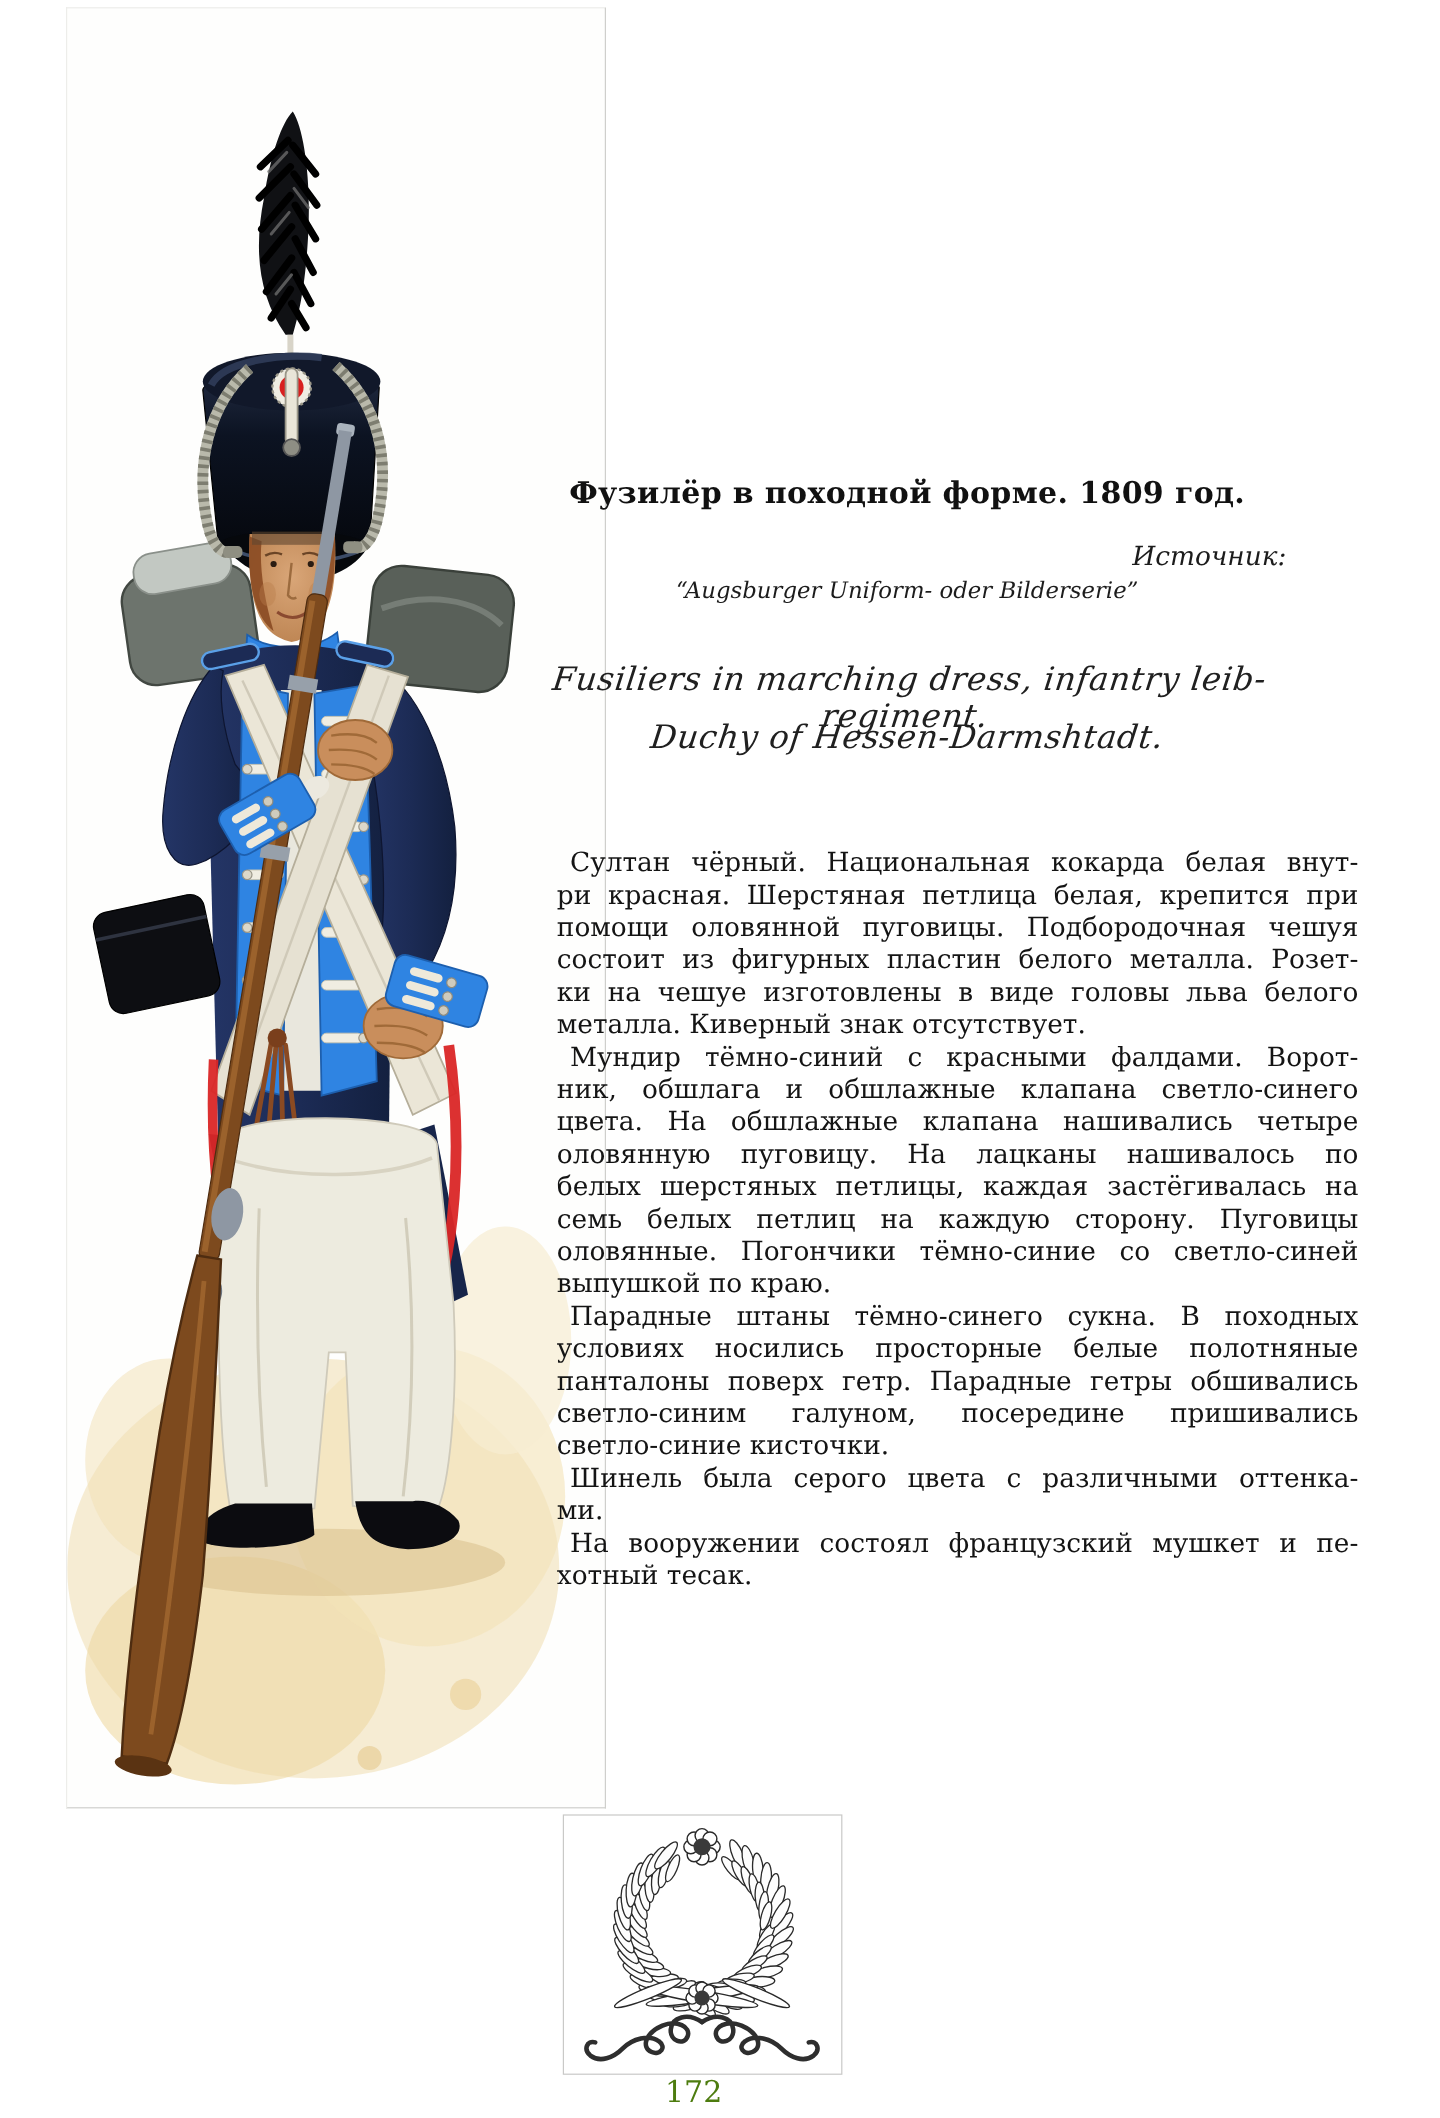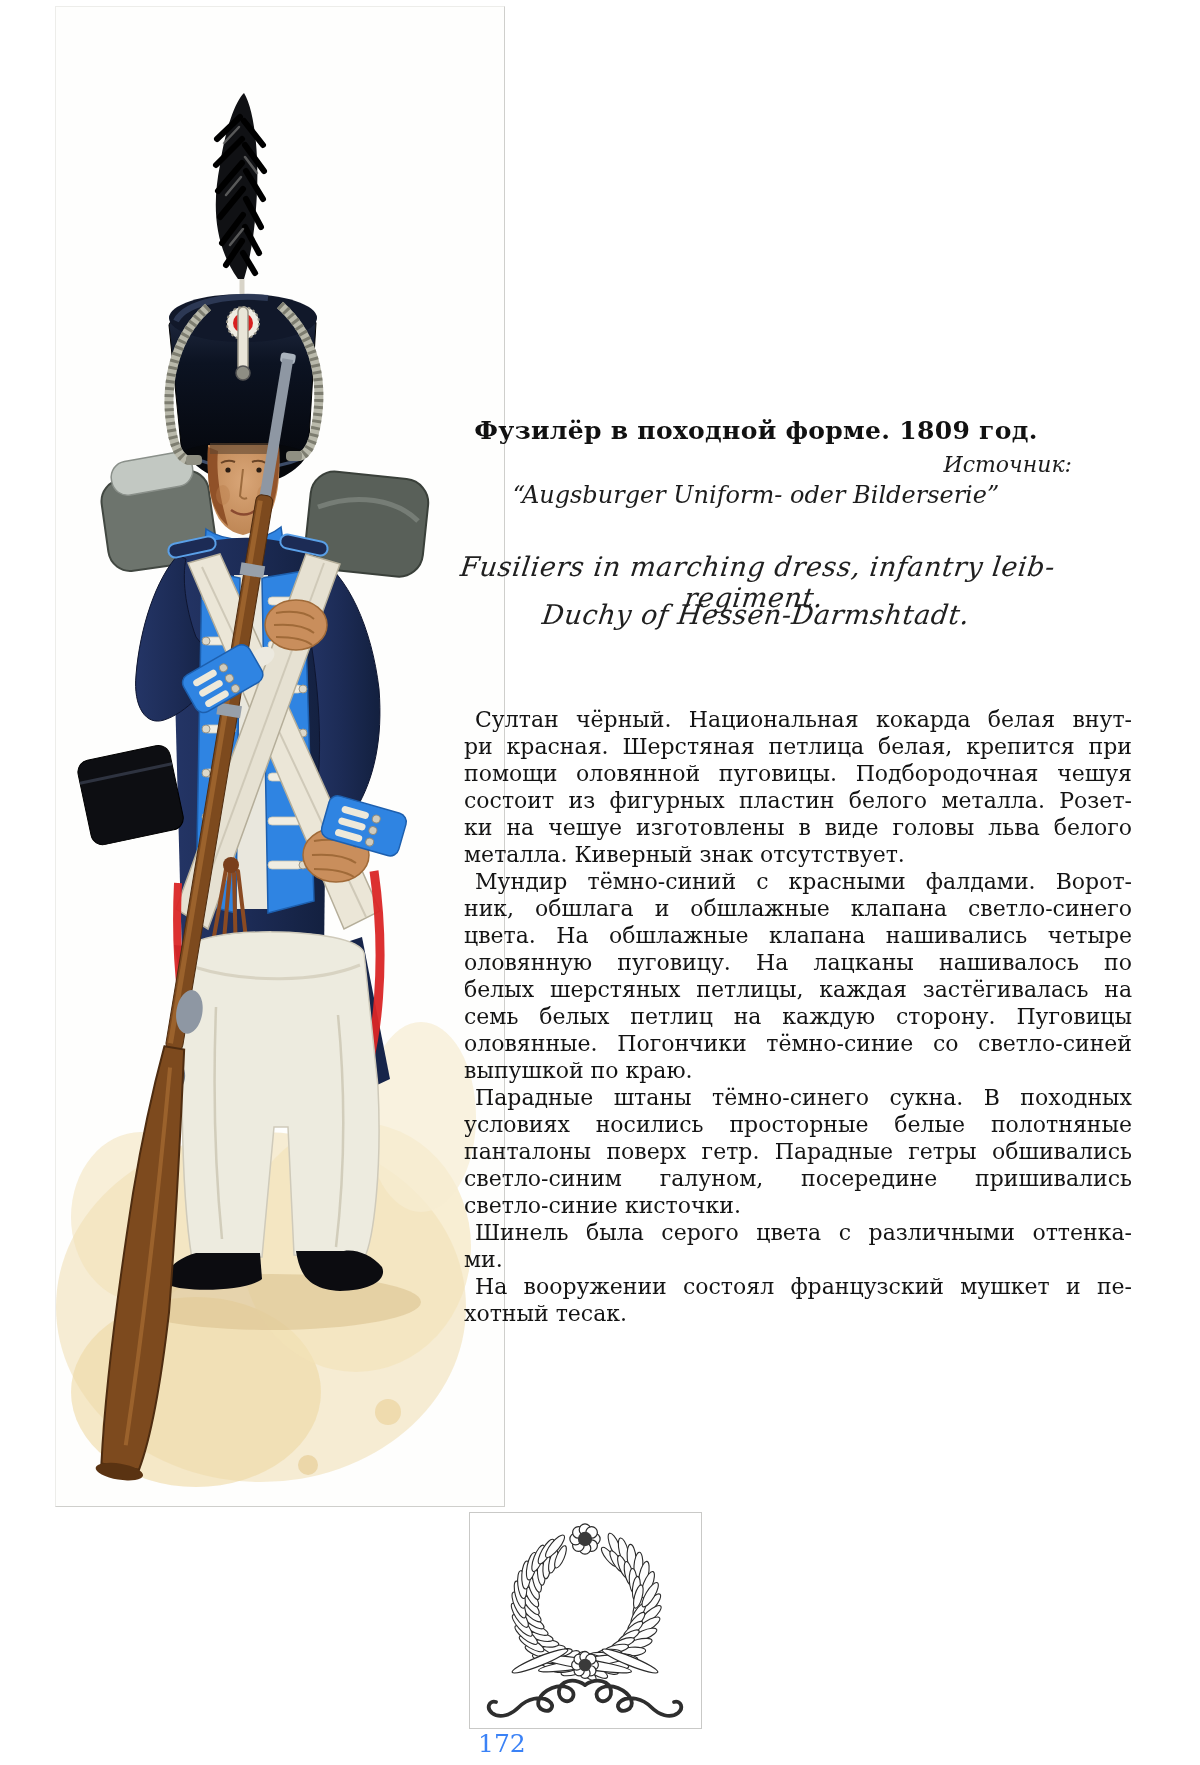--- a/index.html
+++ b/index.html
@@ -11,39 +11,39 @@
 
   
   .plate{
     left:55px;top:6px;width:448px;height:1499px;background:#fefefd;
     border:1px solid #ededea;border-right-color:#cfcfcc;border-bottom-color:#cfcfcc;
   }
   .plate svg{display:block;width:100%;height:100%;}
 
   
   .hdr{left:440px;width:632px;text-align:center;}
-  .title{top:416px;font-weight:bold;font-size:25px;letter-spacing:.3px;color:#111;}
+  .title{top:396px;font-weight:bold;font-size:25px;letter-spacing:.3px;color:#111;}
   .src-label{top:452px;font-style:italic;font-size:22px;color:#1c1c1c;text-align:right;}
-  .src-name{top:481px;font-style:italic;font-size:24px;color:#1c1c1c;}
+  .src-name{top:481px;font-style:italic;font-size:19px;color:#1c1c1c;}
   .script-line{font-style:italic;letter-spacing:.6px;color:#202020;transform:skewX(-7deg);}
   .cap1{top:551px;font-size:27px;}
   .cap2{top:599px;font-size:27px;}
 
   
   .body-text{left:464px;top:706px;width:668px;font-size:22px;line-height:27px;color:#141414;}
   .para{margin:0;}
   .bline{text-align:justify;text-align-last:justify;white-space:normal;}
   .bline.last{text-align-last:auto;}
   .bline.first{text-indent:11px;}
 
   
   .wreath-box{left:469px;top:1512px;width:231px;height:215px;border:1px solid #c9c9c7;background:#fff;}
   .wreath-box svg{display:block;width:100%;height:100%;}
 
-  .page-num{left:478px;top:1729px;width:200px;text-align:left;font-size:25px;color:#3b82f6;}
+  .page-num{left:478px;top:1729px;width:200px;text-align:center;font-size:25px;color:#4d7c0f;}
 </style>
 </head>
 <body>
 
 <div class="abs plate">
   <svg viewBox="0 0 448 1499">
     <defs>
       <linearGradient id="coatG" x1="0" y1="0" x2="1" y2="0">
         <stop offset="0" stop-color="#243566"></stop>
           <stop offset=".5" stop-color="#1c2b55"></stop>

